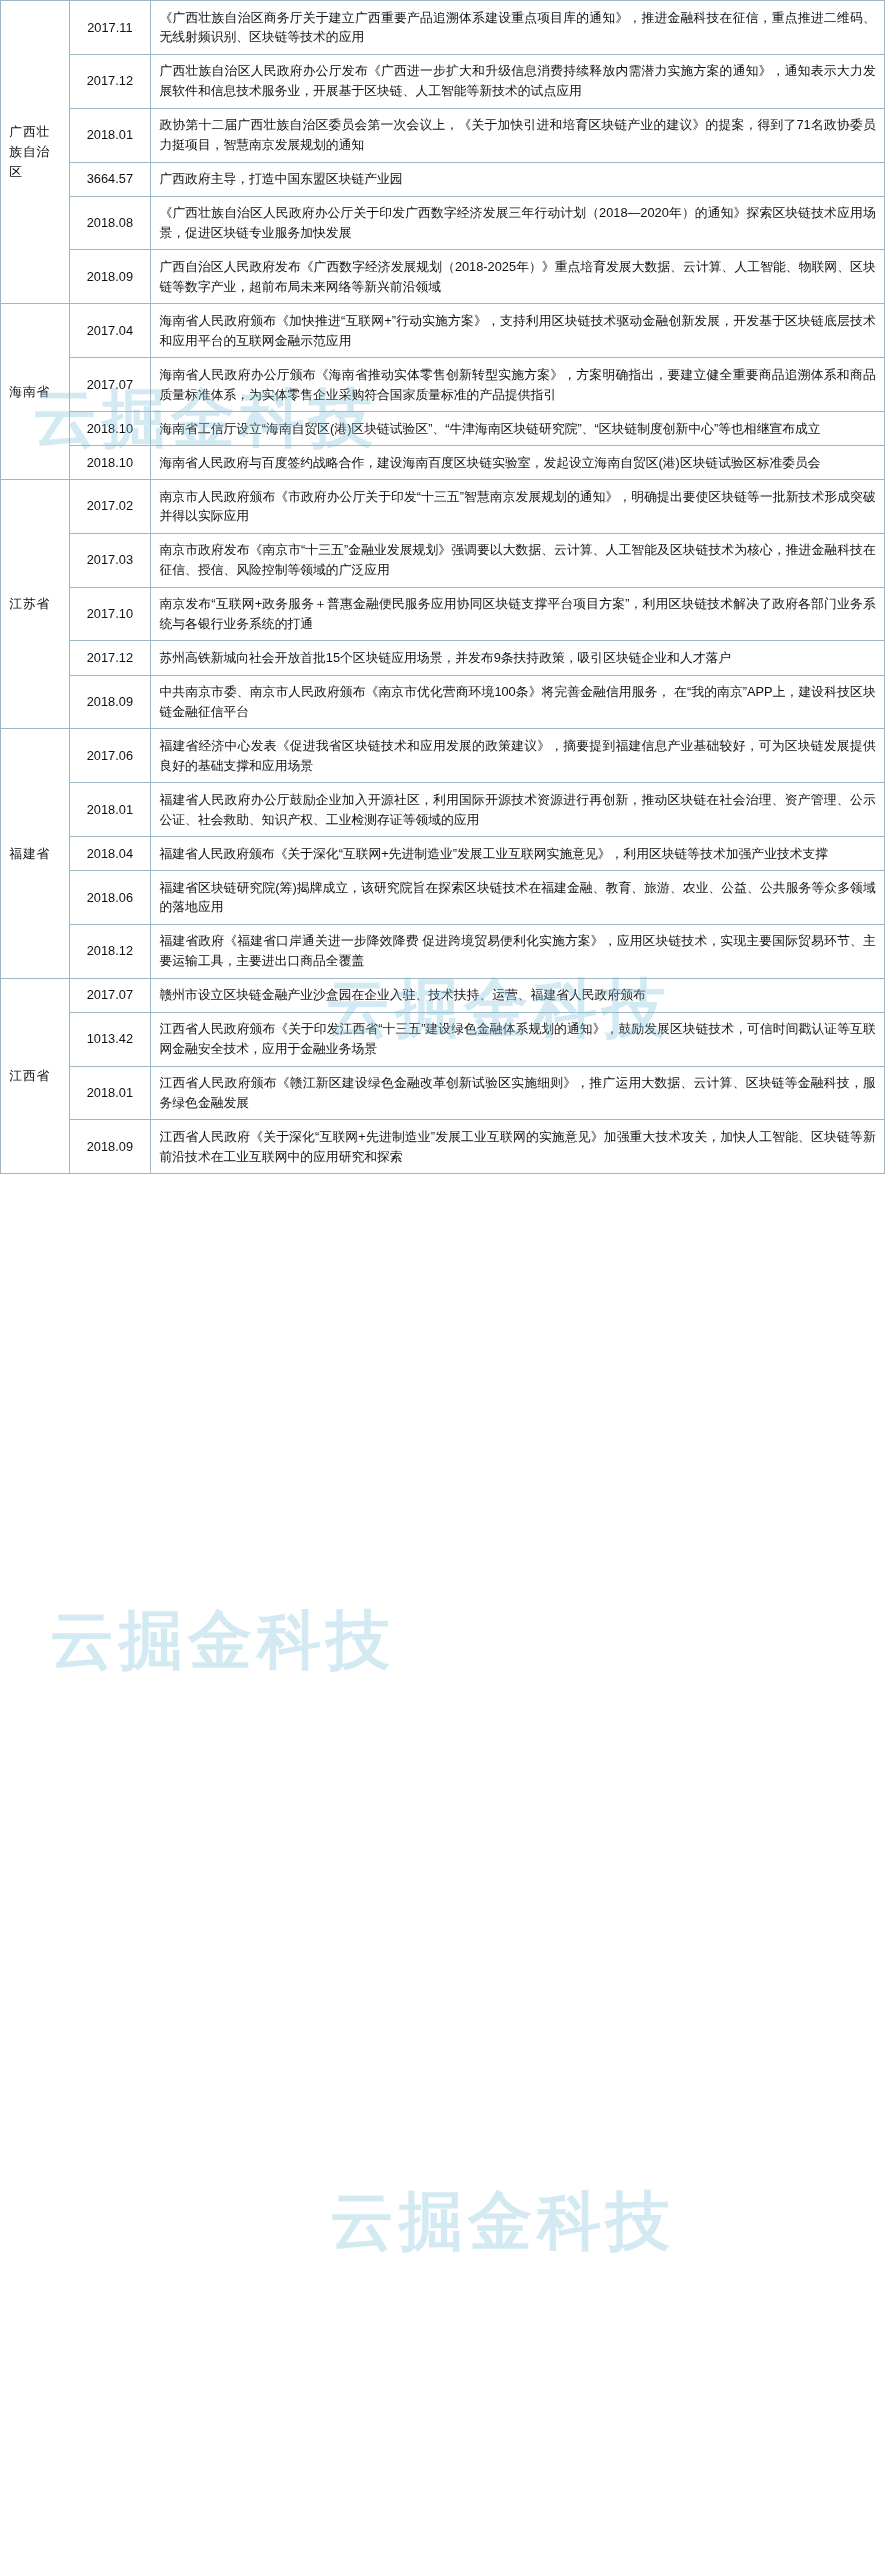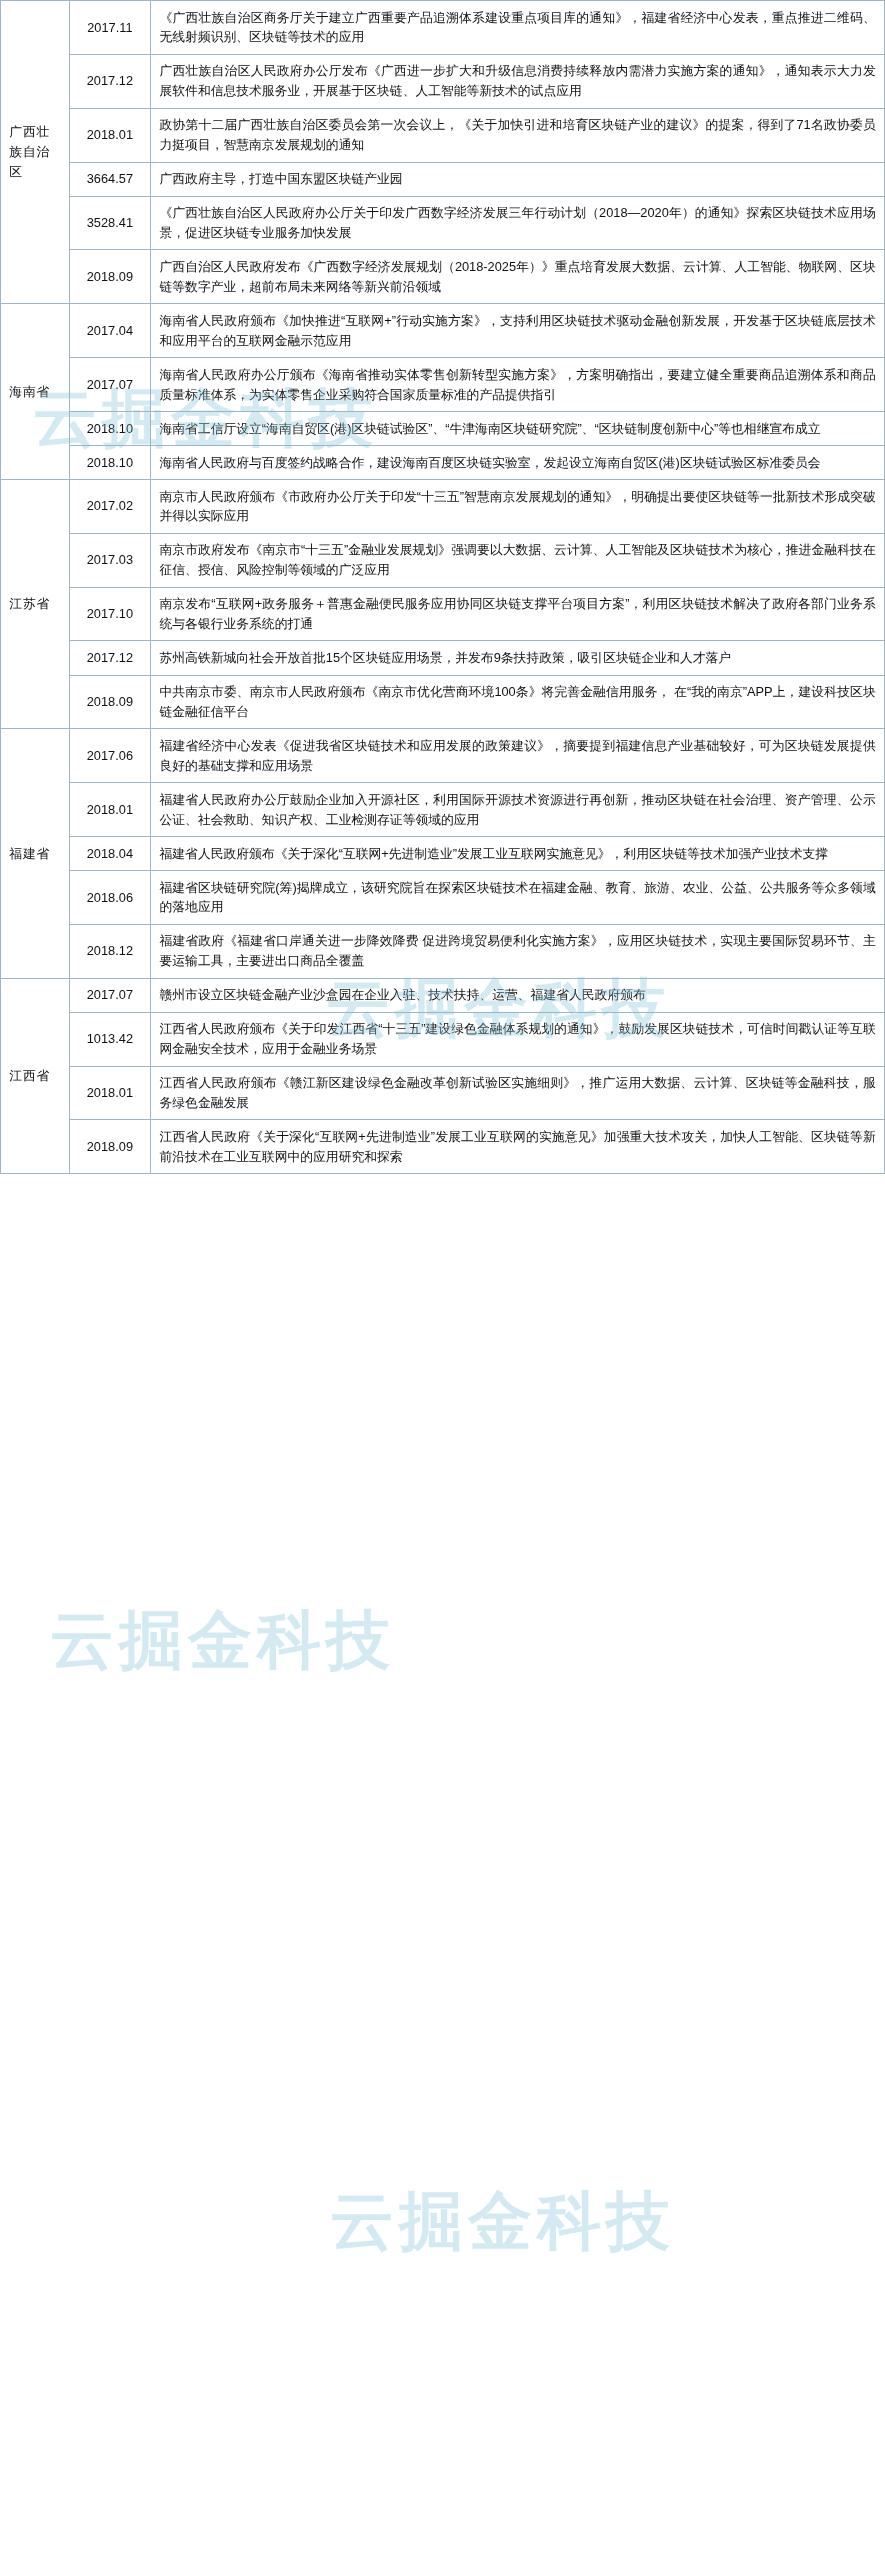--- a/index.html
+++ b/index.html
@@ -87,36 +87,36 @@
     <div class="wm-text wm3">云掘金科技</div>
     <div class="wm-text wm4">云掘金科技</div>
   </div>
 
   <table class="main">
     <tbody>
 
       <tr>
         <td class="prov" rowspan="6">广西壮族自治区</td>
         <td class="date">2017.11</td>
-        <td class="desc">《广西壮族自治区商务厅关于建立广西重要产品追溯体系建设重点项目库的通知》，福建省经济中心发表，重点推进二维码、无线射频识别、区块链等技术的应用</td>
+        <td class="desc">《广西壮族自治区商务厅关于建立广西重要产品追溯体系建设重点项目库的通知》，推进金融科技在征信，重点推进二维码、无线射频识别、区块链等技术的应用</td>
       </tr>
       <tr>
         <td class="date">2017.12</td>
         <td class="desc">广西壮族自治区人民政府办公厅发布《广西进一步扩大和升级信息消费持续释放内需潜力实施方案的通知》，通知表示大力发展软件和信息技术服务业，开展基于区块链、人工智能等新技术的试点应用</td>
       </tr>
       <tr>
         <td class="date">2018.01</td>
         <td class="desc">政协第十二届广西壮族自治区委员会第一次会议上，《关于加快引进和培育区块链产业的建议》的提案，得到了71名政协委员力挺项目，智慧南京发展规划的通知</td>
       </tr>
       <tr>
         <td class="date">3664.57</td>
         <td class="desc">广西政府主导，打造中国东盟区块链产业园</td>
       </tr>
       <tr>
-        <td class="date">3528.41</td>
+        <td class="date">2018.08</td>
         <td class="desc">《广西壮族自治区人民政府办公厅关于印发广西数字经济发展三年行动计划（2018—2020年）的通知》探索区块链技术应用场景，促进区块链专业服务加快发展</td>
       </tr>
       <tr>
         <td class="date">2018.09</td>
         <td class="desc">广西自治区人民政府发布《广西数字经济发展规划（2018-2025年）》重点培育发展大数据、云计算、人工智能、物联网、区块链等数字产业，超前布局未来网络等新兴前沿领域</td>
       </tr>
 
       <tr>
         <td class="prov" rowspan="4">海南省</td>
         <td class="date">2017.04</td>

